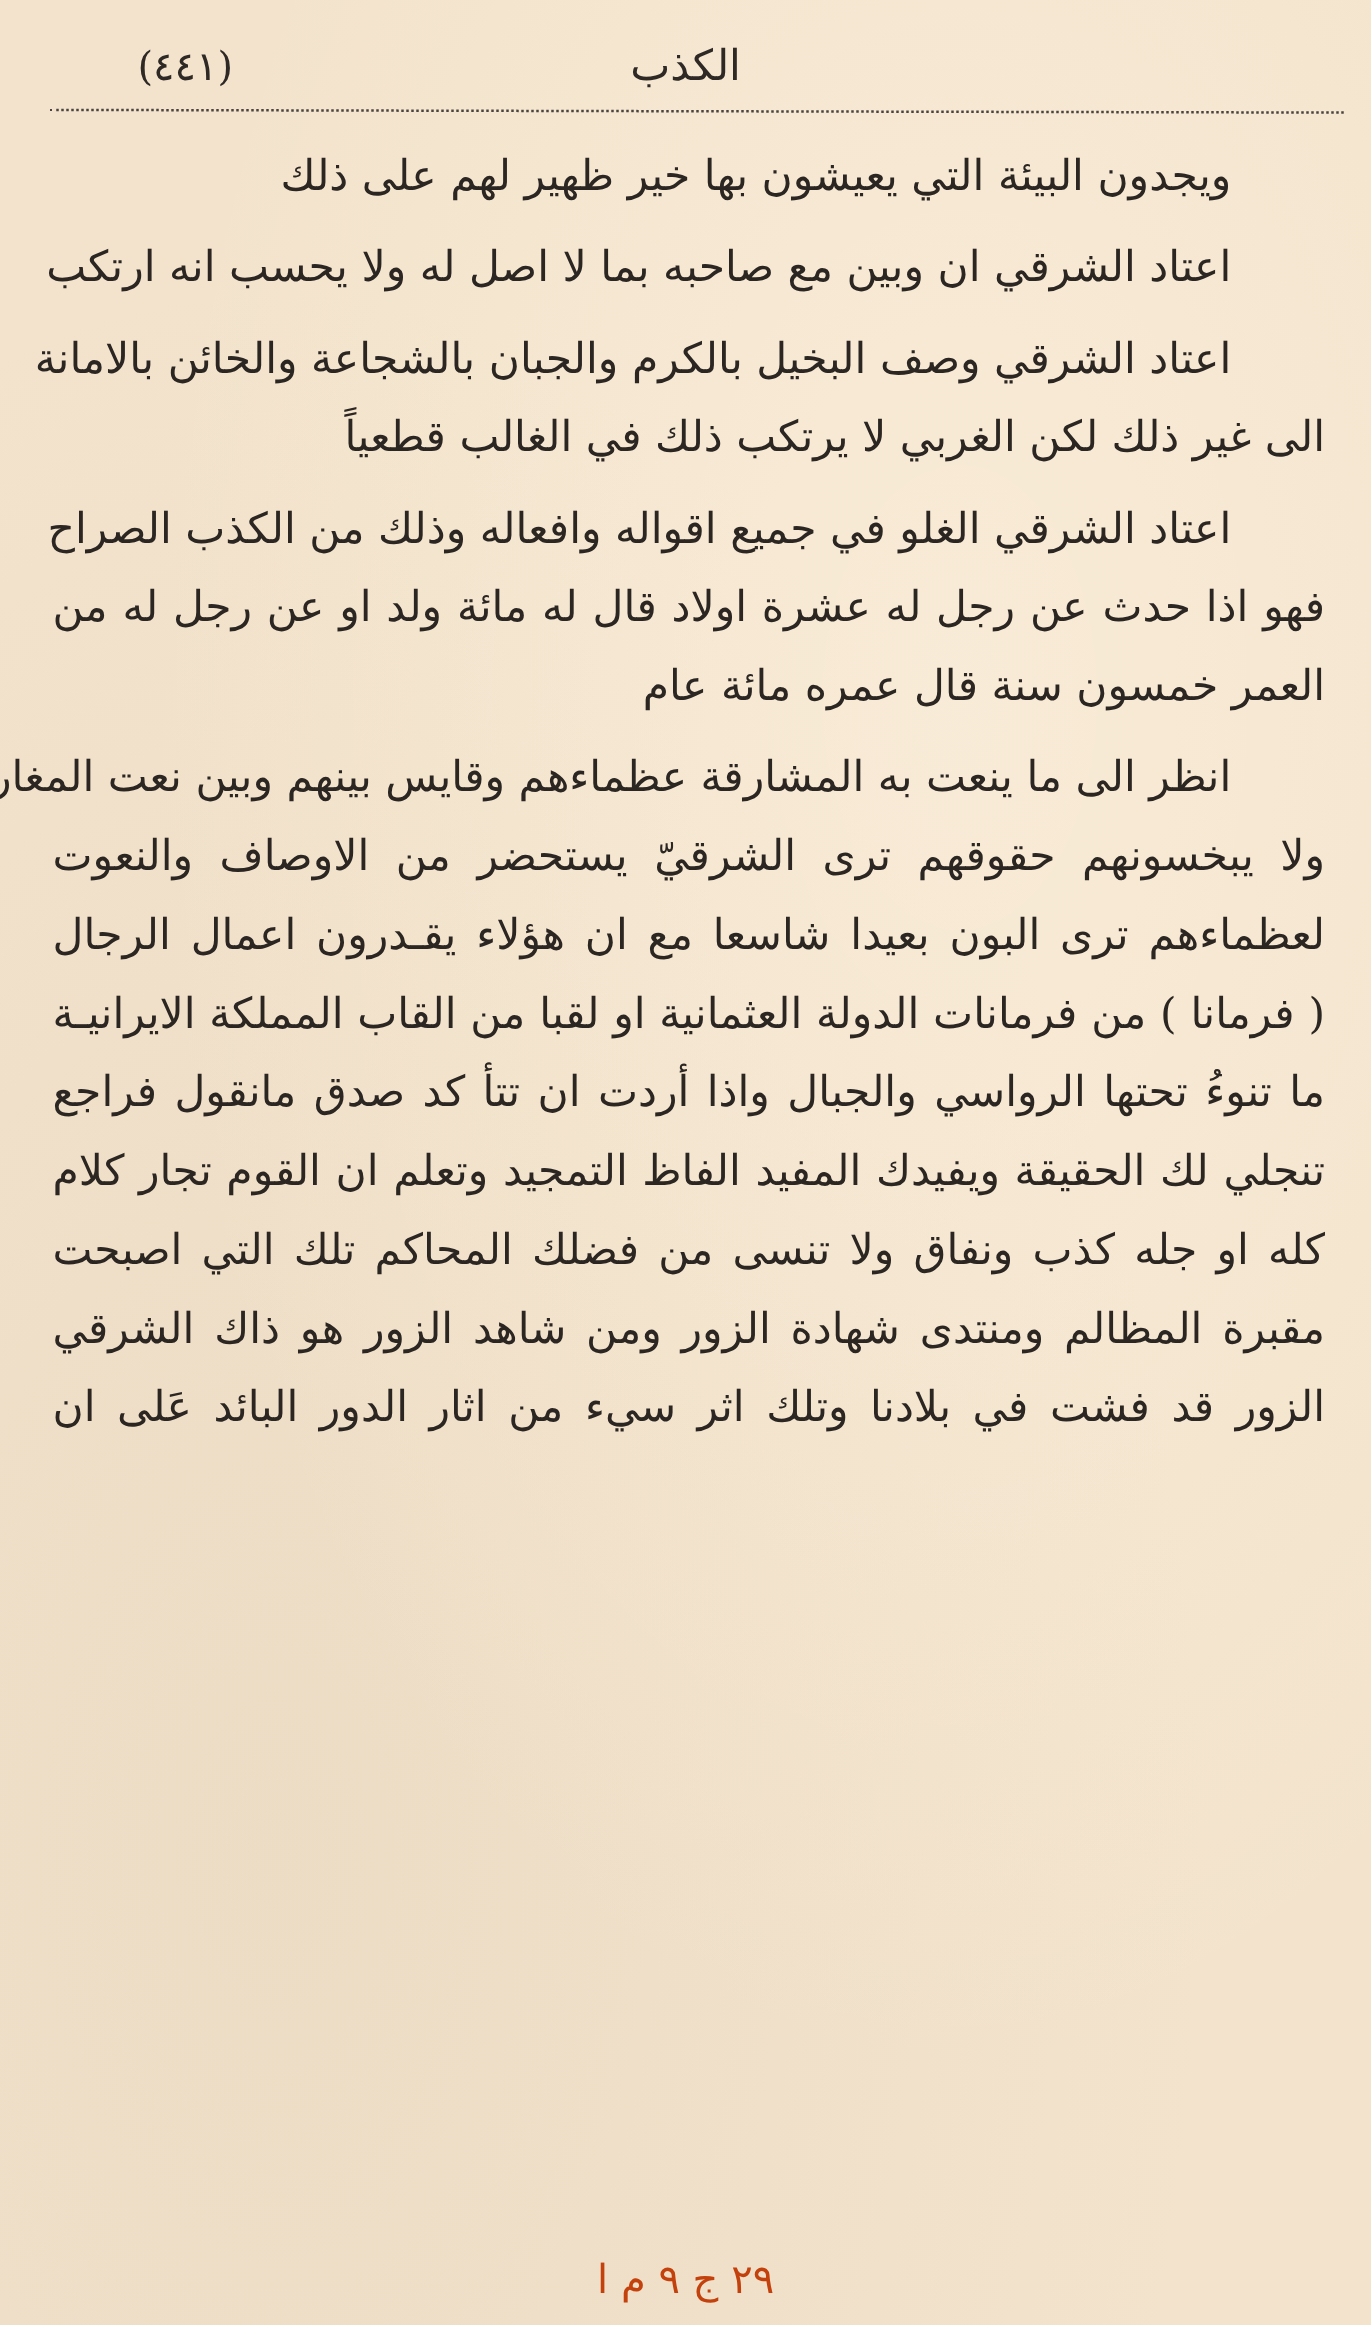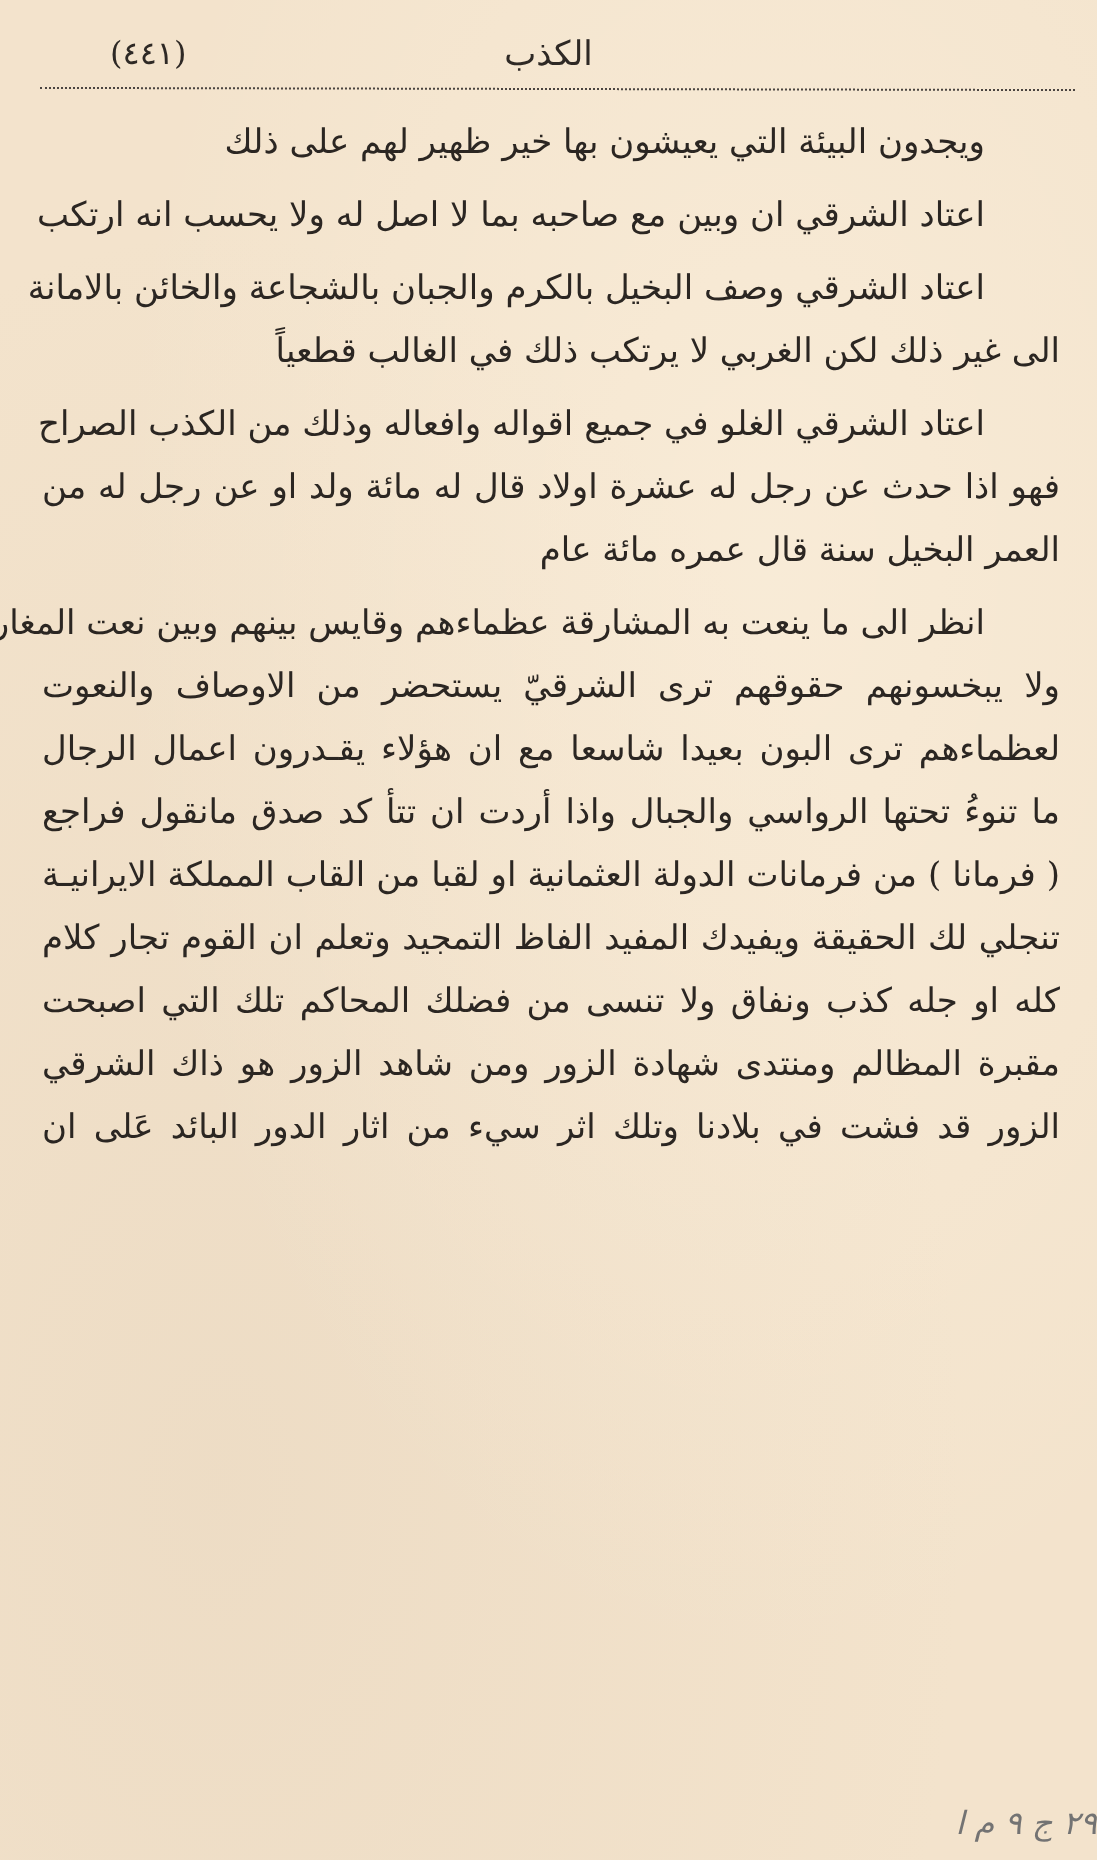--- a/index.html
+++ b/index.html
@@ -78,24 +78,24 @@
       text-align-last: right;
     }
     .line.indent {
       padding-right: 75px;
     }
     .gap { height: 10px; }
     .footer-sig {
       position: absolute;
       top: 1800px;
       left: 0; right: 0;
+      text-align: center;
       font-size: 32px;
       line-height: 46px;
-      color: #737373;
-      font-style: italic;
+      color: #c2410c;
     }
   </style>
 </head>
 <body>
 
 <div class="page">
 
   <div class="running-head">
     <div class="head-title">الكذب</div>
     <div class="head-page">(٤٤١)</div>
@@ -106,27 +106,27 @@
   <div class="body-text">
     <div class="line last indent">ويجدون البيئة التي يعيشون بها خير ظهير لهم على ذلك</div>
     <div class="gap"></div>
     <div class="line indent">اعتاد الشرقي ان وبين مع صاحبه بما لا اصل له ولا يحسب انه ارتكب</div>
     <div class="gap"></div>
     <div class="line indent">اعتاد الشرقي وصف البخيل بالكرم والجبان بالشجاعة والخائن بالامانة</div>
     <div class="line last">الى غير ذلك لكن الغربي لا يرتكب ذلك في الغالب قطعياً</div>
     <div class="gap"></div>
     <div class="line indent">اعتاد الشرقي الغلو في جميع اقواله وافعاله وذلك من الكذب الصراح</div>
     <div class="line">فهو اذا حدث عن رجل له عشرة اولاد قال له مائة ولد او عن رجل له من</div>
-    <div class="line last">العمر البخيل سنة قال عمره مائة عام</div>
+    <div class="line last">العمر خمسون سنة قال عمره مائة عام</div>
     <div class="gap"></div>
     <div class="line indent">انظر الى ما ينعت به المشارقة عظماءهم وقايس بينهم وبين نعت المغاربة</div>
     <div class="line">ولا يبخسونهم حقوقهم ترى الشرقيّ يستحضر من الاوصاف والنعوت</div>
     <div class="line">لعظماءهم ترى البون بعيدا شاسعا مع ان هؤلاء يقـدرون اعمال الرجال</div>
+    <div class="line">( فرمانا ) من فرمانات الدولة العثمانية او لقبا من القاب المملكة الايرانيـة</div>
     <div class="line">ما تنوءُ تحتها الرواسي والجبال واذا أردت ان تتأ كد صدق مانقول فراجع</div>
-    <div class="line">( فرمانا ) من فرمانات الدولة العثمانية او لقبا من القاب المملكة الايرانيـة</div>
     <div class="line">تنجلي لك الحقيقة ويفيدك المفيد الفاظ التمجيد وتعلم ان القوم تجار كلام</div>
     <div class="line">كله او جله كذب ونفاق ولا تنسى من فضلك المحاكم تلك التي اصبحت</div>
     <div class="line">مقبرة المظالم ومنتدى شهادة الزور ومن شاهد الزور هو ذاك الشرقي</div>
     <div class="line">الزور قد فشت في بلادنا وتلك اثر سيء من اثار الدور البائد عَلى ان</div>
   </div>
 
   <div class="footer-sig">٢٩ ج ٩ م ا</div>
 
 </div>
 

